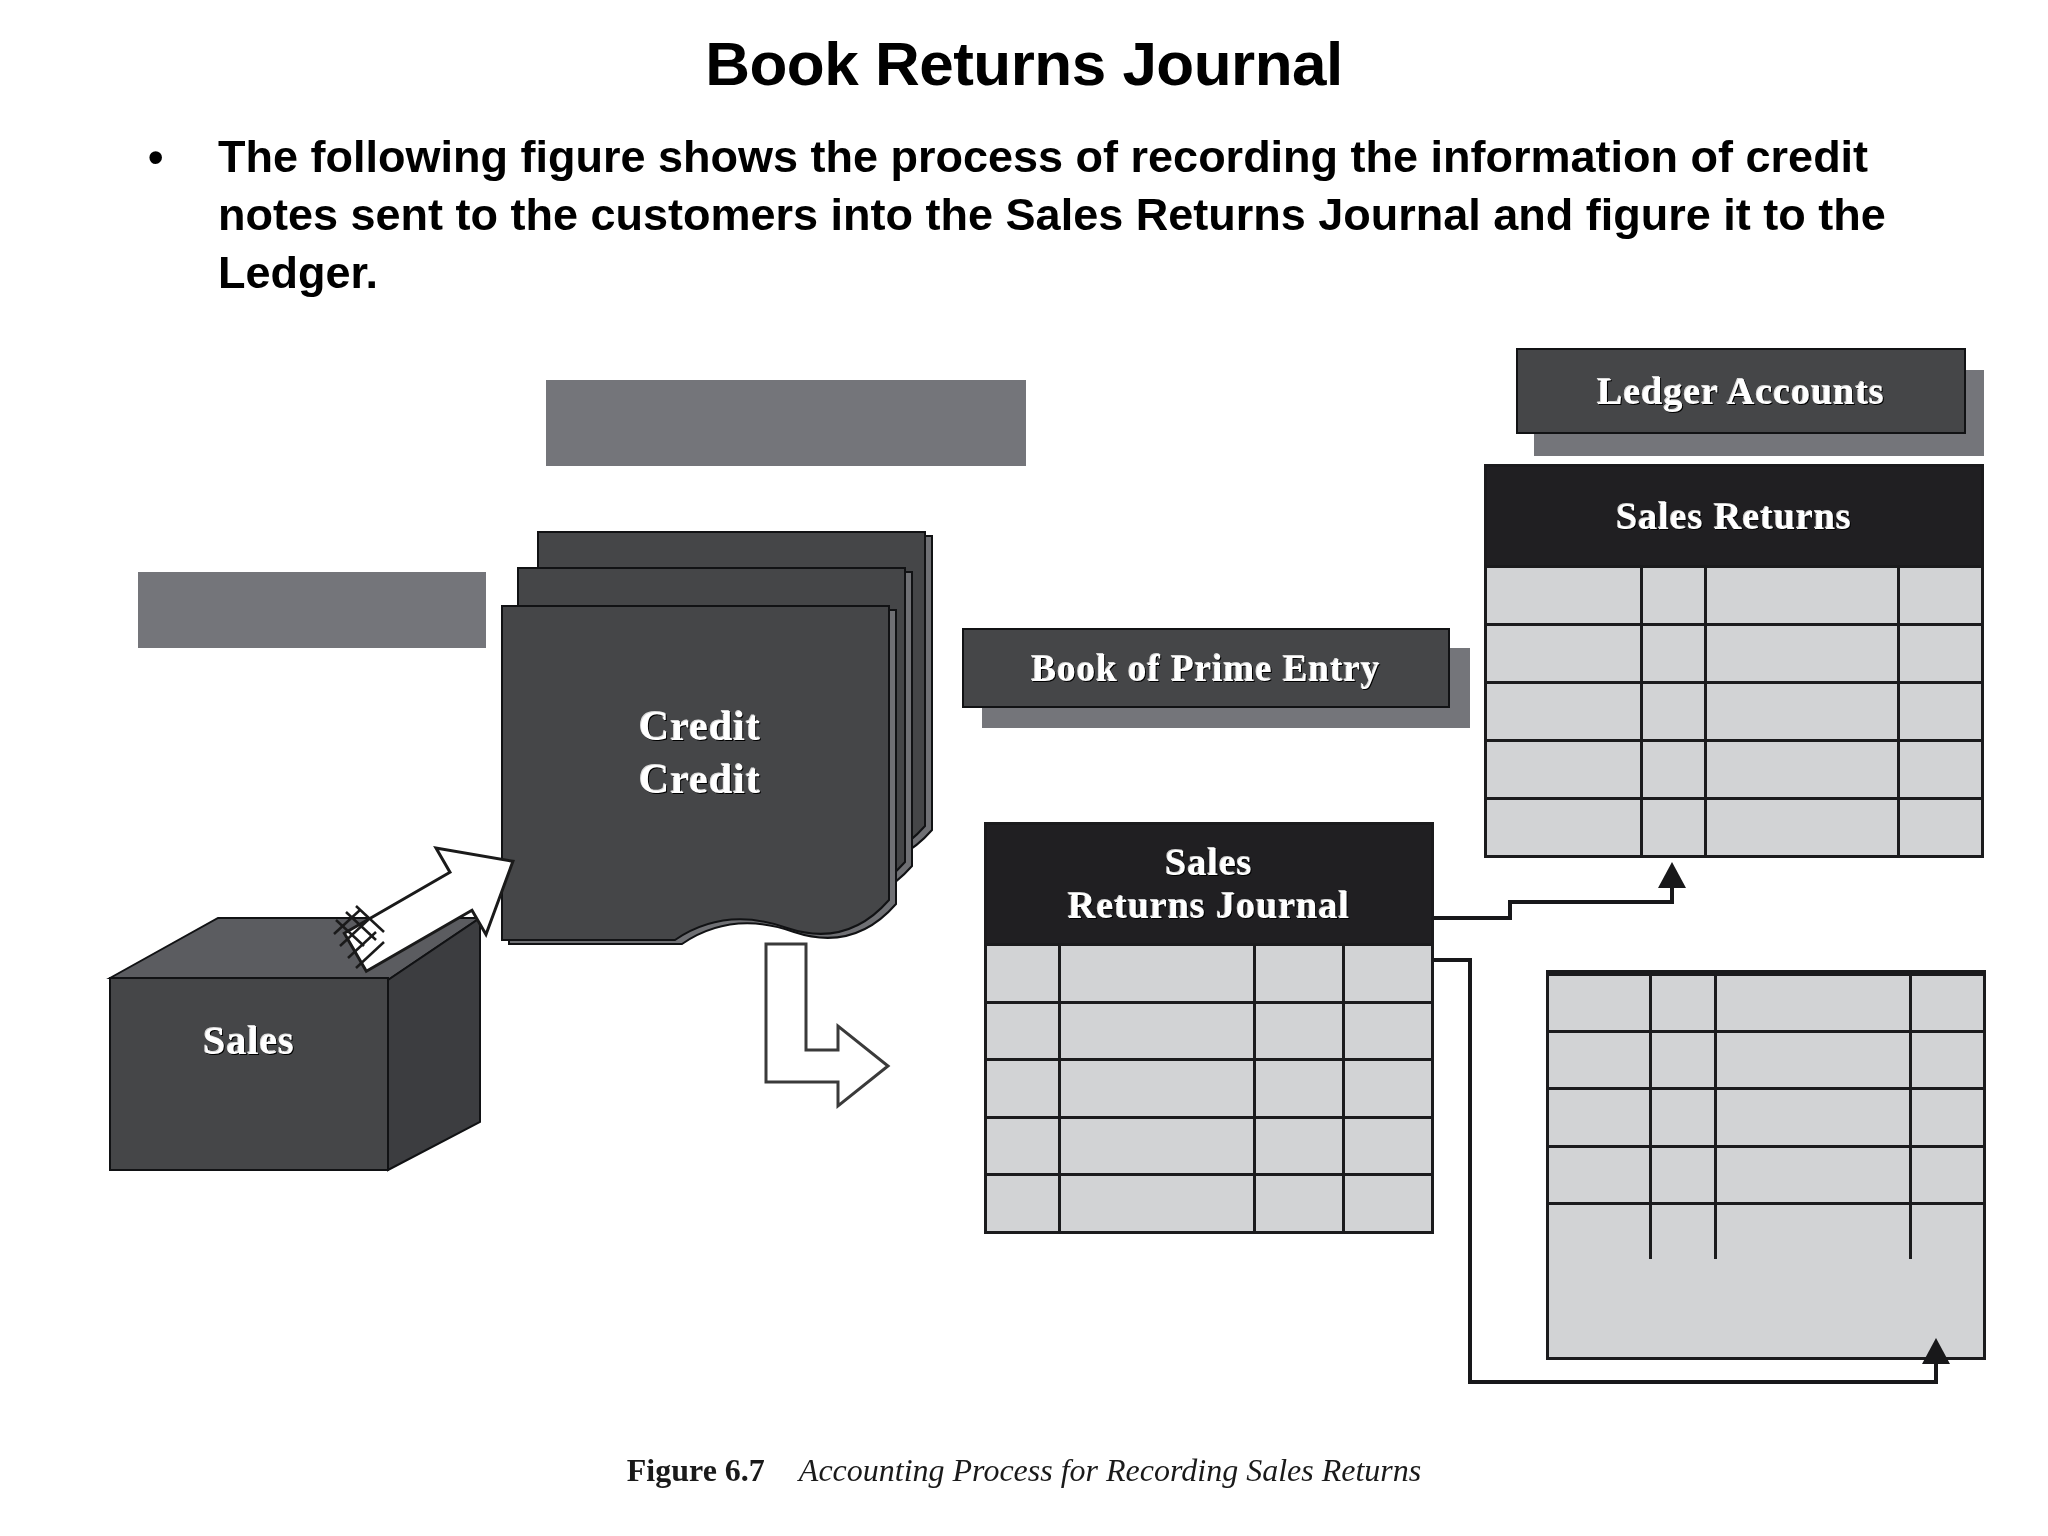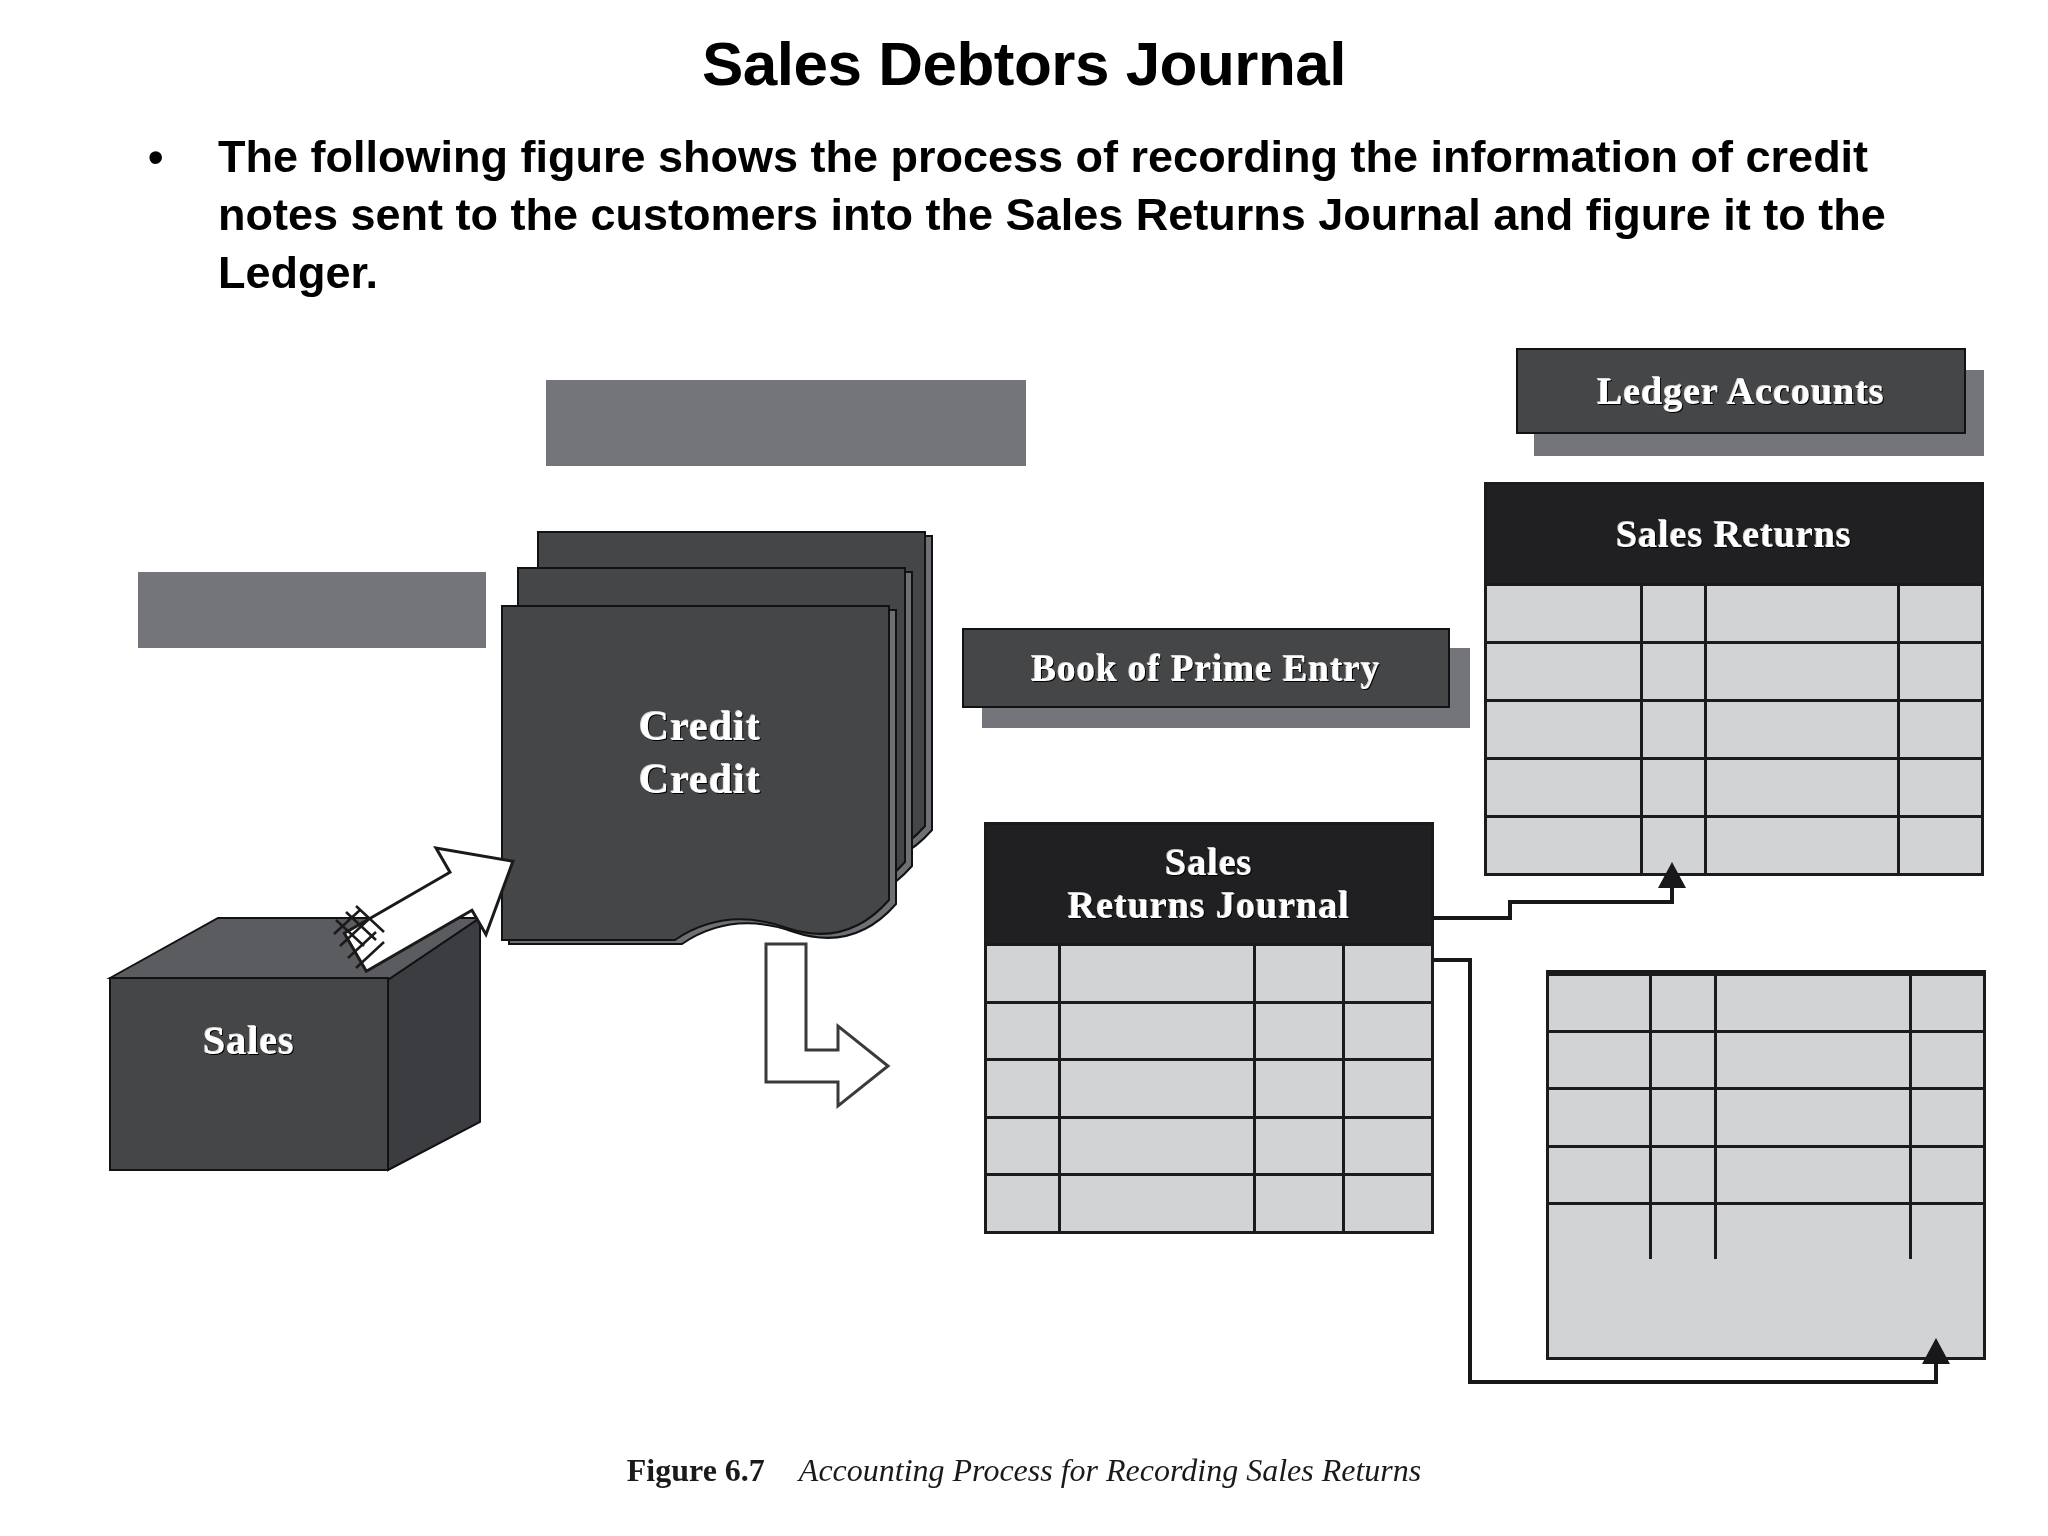--- a/index.html
+++ b/index.html
@@ -146,21 +146,21 @@
     white-space: nowrap;
   }
   #caption .fig-no { font-weight: bold; }
   #caption .fig-ttl { font-style: italic; margin-left: 26px; }
 </style>
 </head>
 <body>
 
 <div id="page">
 
-  <div id="slide-title">Sales Debtors Journal</div>
+  <div id="slide-title">Book Returns Journal</div>
 
   <div id="bullet-row">
     <div id="bullet-marker">•</div>
     <div id="bullet-text">The following figure shows the process of recording the information of credit notes sent to the customers into the Sales Returns Journal and figure it to the Ledger.</div>
   </div>
 
   <div class="plaque-shadow" style="left:546px; top:380px; width:480px; height:86px;"></div>
 
   <div class="plaque-shadow" style="left:1534px; top:370px; width:450px; height:86px;"></div>
   <div class="plaque" style="left:1516px; top:348px; width:450px; height:86px; font-size:38px;">
@@ -260,21 +260,21 @@
       </div>
       <div class="ledger-row">
         <div class="ledger-cell" style="width:16%"></div>
         <div class="ledger-cell" style="width:44%"></div>
         <div class="ledger-cell" style="width:20%"></div>
         <div class="ledger-cell" style="width:20%"></div>
       </div>
     </div>
   </div>
 
-  <div class="ledger" style="left:1484px; top:482px; width:500px; height:394px;">
+  <div class="ledger" style="left:1484px; top:464px; width:500px; height:394px;">
     <div class="ledger-head" style="height:98px; font-size:38px;">
       <div>Sales Returns</div>
     </div>
     <div class="ledger-grid" style="height:290px; border-top:3px solid #1b1b1d;">
       <div class="ledger-row">
         <div class="ledger-cell" style="width:31%"></div>
         <div class="ledger-cell" style="width:13%"></div>
         <div class="ledger-cell" style="width:39%"></div>
         <div class="ledger-cell" style="width:17%"></div>
       </div>

